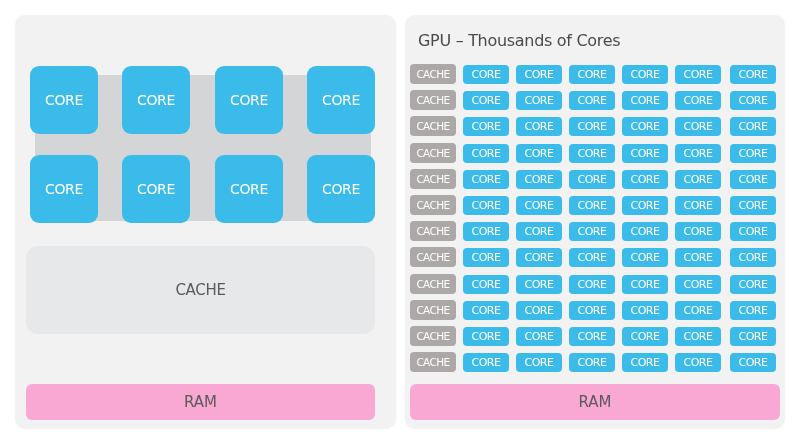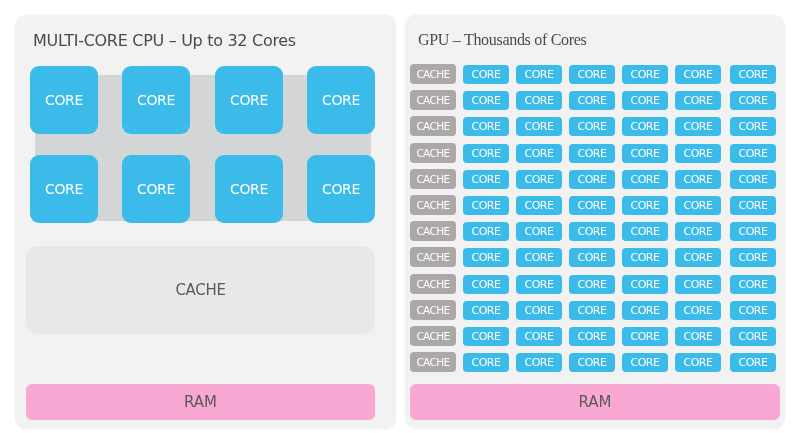--- a/index.html
+++ b/index.html
@@ -11,21 +11,21 @@
     position: absolute; background: #f2f2f2; border-radius: 11px;
     box-shadow: 0 0 3px rgba(0,0,0,0.04);
   }
   #cpu-panel { left: 15px; top: 15px; width: 381px; height: 414px; }
   #gpu-panel { left: 405px; top: 15px; width: 380px; height: 414px; }
   .panel-title {
     position: absolute; top: 16px; font-size: 16px; color: #4a4a4a; letter-spacing: -0.3px;
     white-space: nowrap;
   }
   #cpu-panel .panel-title { left: 18px; }
-  #gpu-panel .panel-title { left: 13px; font-family: Liberation Serif, serif; }
+  #gpu-panel .panel-title { left: 13px; }
 
   .cpu-backdrop {
     position: absolute; left: 20px; top: 60px; width: 336px; height: 146px;
     background: #d4d5d7;
   }
   .cpu-core {
     position: absolute; width: 68px; height: 68px; background: #3bbbe9; border-radius: 9px;
     color: #ffffff; font-size: 14px; display: flex; align-items: center; justify-content: center;
     letter-spacing: -0.4px;
   }
@@ -50,21 +50,20 @@
   .gpu-core {
     position: absolute; top: 1px; width: 46px; height: 19px; background: #3bbbe9;
     border-radius: 4px; color: #ffffff; font-size: 11px; display: flex; align-items: center;
     justify-content: center; letter-spacing: -0.5px;
   }
 </style>
 </head>
 <body>
 
 <div id="cpu-panel" class="panel">
-  <div class="panel-title">MULTI-CORE CPU – Up to 32 Cores</div>
   <div class="cpu-backdrop"></div>
   <div id="cpu-cores">
       <div class="cpu-core" style="left: 15px; top: 51px;">CORE</div>
       <div class="cpu-core" style="left: 107px; top: 51px;">CORE</div>
       <div class="cpu-core" style="left: 200px; top: 51px;">CORE</div>
       <div class="cpu-core" style="left: 292px; top: 51px;">CORE</div>
       <div class="cpu-core" style="left: 15px; top: 140px;">CORE</div>
       <div class="cpu-core" style="left: 107px; top: 140px;">CORE</div>
       <div class="cpu-core" style="left: 200px; top: 140px;">CORE</div>
       <div class="cpu-core" style="left: 292px; top: 140px;">CORE</div>

